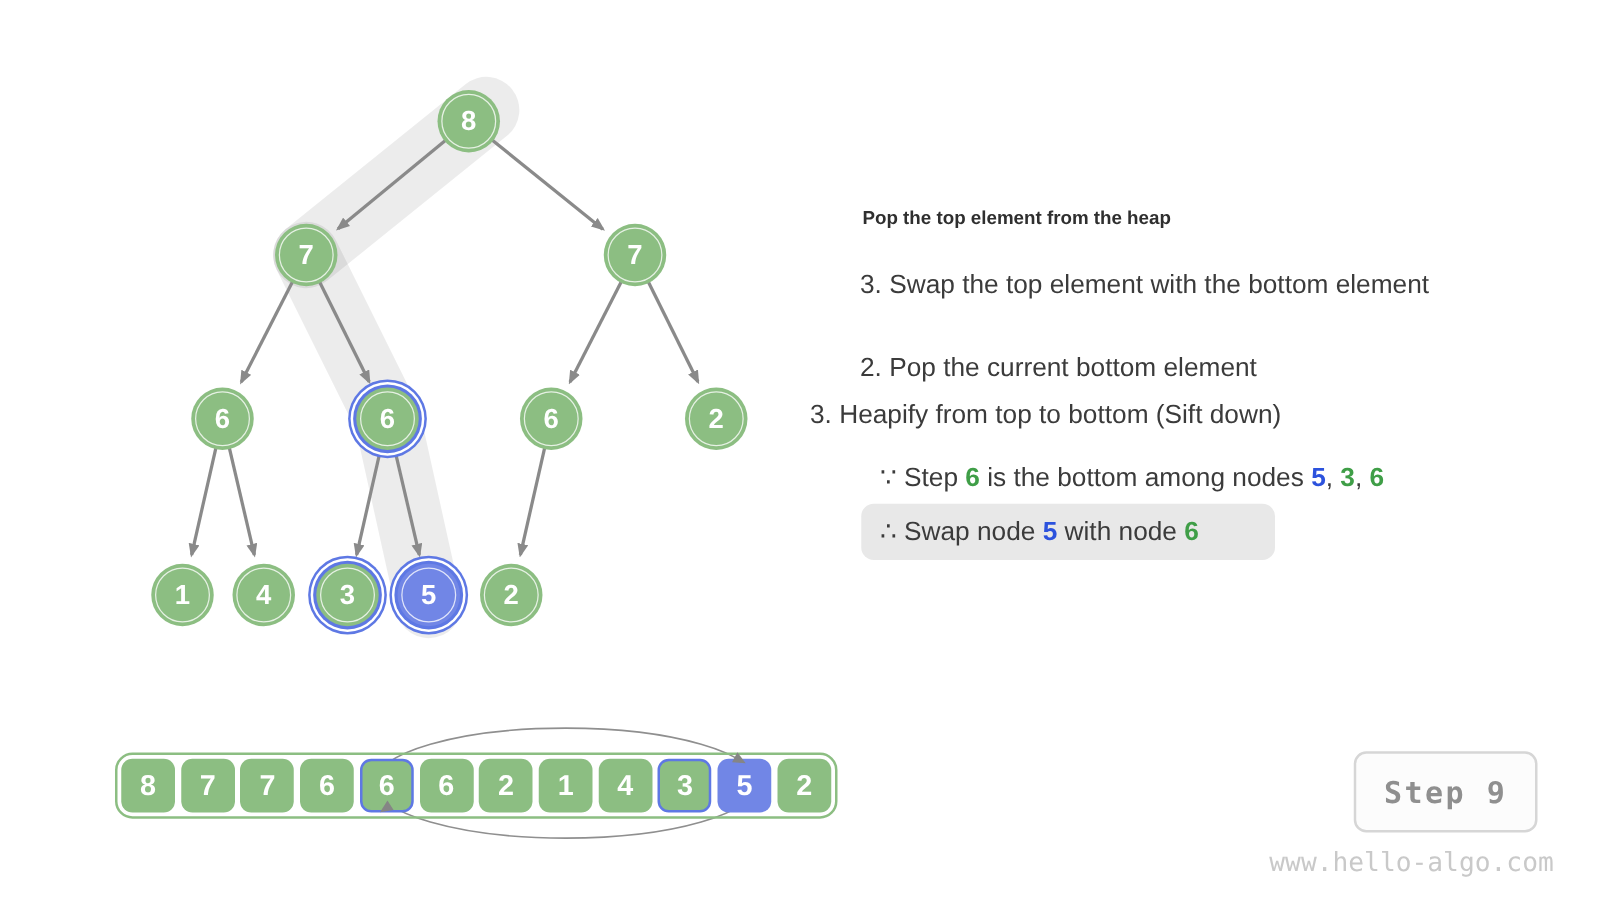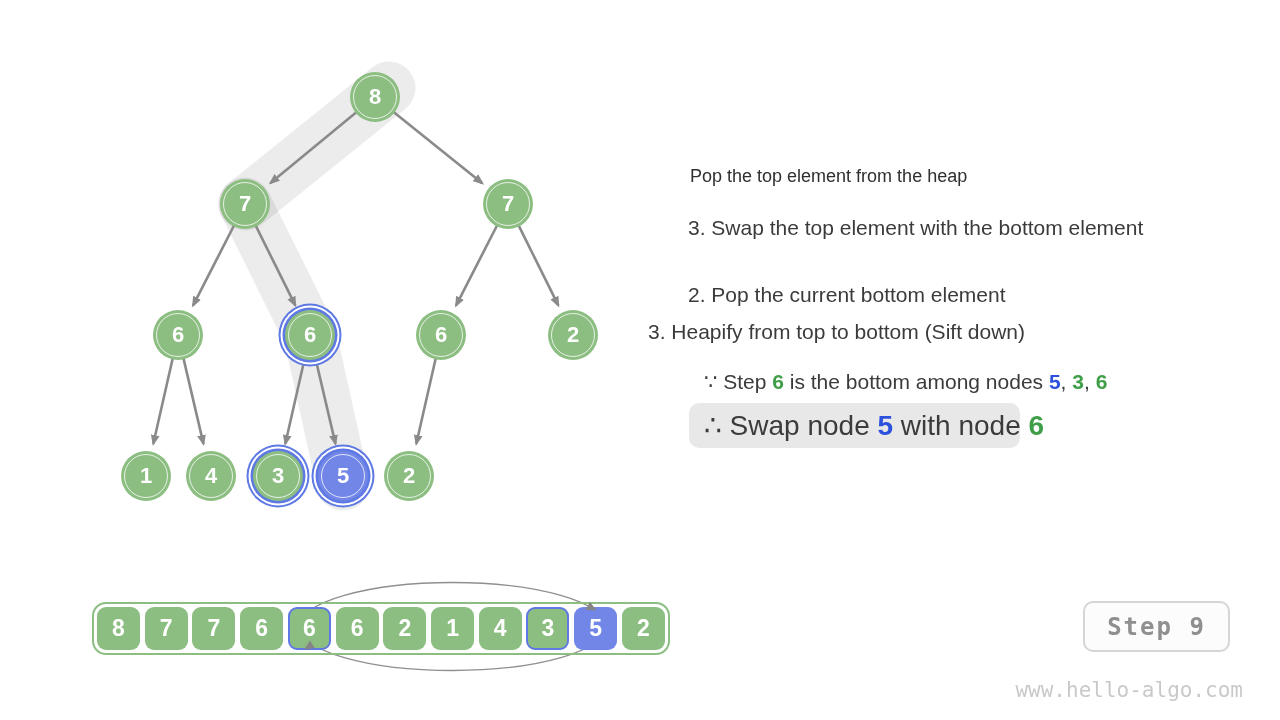--- a/index.html
+++ b/index.html
@@ -28,31 +28,31 @@
     background:var(--green);
     box-shadow:0 0 0 2.5px var(--blueRing),0 0 0 4.5px #ffffff,0 0 0 6.5px var(--blueRing);
   }
   .node.blue-ring{
     background:var(--blueFill);
     box-shadow:0 0 0 2.5px var(--blueRing),0 0 0 4.5px #ffffff,0 0 0 6.5px var(--blueRing);
   }
 
   
   .p-line{position:absolute;white-space:nowrap;font-size:21px;color:#3b3b3b;z-index:3;}
-  #panel-title{left:690px;top:166px;font-size:18px;font-weight:400;color:#2f2f2f;}
+  #panel-title{left:690px;top:166px;font-size:15px;font-weight:700;color:#2f2f2f;}
   #step-line-1{left:688px;top:216px;}
   #step-line-2{left:688px;top:268px;margin-top:15px;}
   #step-line-3{left:648px;top:320px;}
   #because-line{left:704px;top:370px;}
   #therefore-box{
     position:absolute;left:689px;top:403px;width:331px;height:45px;
     background:#e8e8e8;border-radius:10px;display:flex;align-items:center;
     padding-left:15px;box-sizing:border-box;z-index:3;
   }
-  #therefore-line{white-space:nowrap;font-size:28px;color:#3b3b3b;}
+  #therefore-line{white-space:nowrap;font-size:21px;color:#3b3b3b;}
   .seg-dark{color:#3b3b3b;}
   .seg-green{color:var(--textGreen);font-weight:700;}
   .seg-blue{color:var(--textBlue);font-weight:700;}
 
   
   #array-box{
     position:absolute;left:92px;top:602px;width:578px;height:53px;
     border:2px solid var(--green);border-radius:14px;
     display:flex;justify-content:space-between;align-items:center;
     padding:3px;box-sizing:border-box;z-index:2;background:transparent;
@@ -60,21 +60,21 @@
   .cell{
     width:43px;height:43px;border-radius:9px;background:var(--green);
     display:flex;align-items:center;justify-content:center;
     color:#fff;font-weight:700;font-size:23px;box-sizing:border-box;
   }
   .cell.green-blue-border{border:2.5px solid var(--blueRing);}
   .cell.blue{background:var(--blueFill);}
 
   
   #step-badge{
-    position:absolute;left:1083px;top:601px;width:147px;height:51px;
+    position:absolute;left:1083px;top:601px;width:147px;height:65px;
     border:2px solid #d6d6d6;border-radius:10px;background:#fcfcfc;
     display:flex;align-items:center;justify-content:center;
     font-family:"DejaVu Sans Mono",monospace;font-weight:700;font-size:24px;
     color:#8f8f8f;letter-spacing:2px;box-sizing:border-box;z-index:3;
   }
   #watermark{
     position:absolute;right:37px;top:678px;
     font-family:"DejaVu Sans Mono",monospace;font-size:21px;color:#c9c9c9;z-index:3;
   }
 </style>

